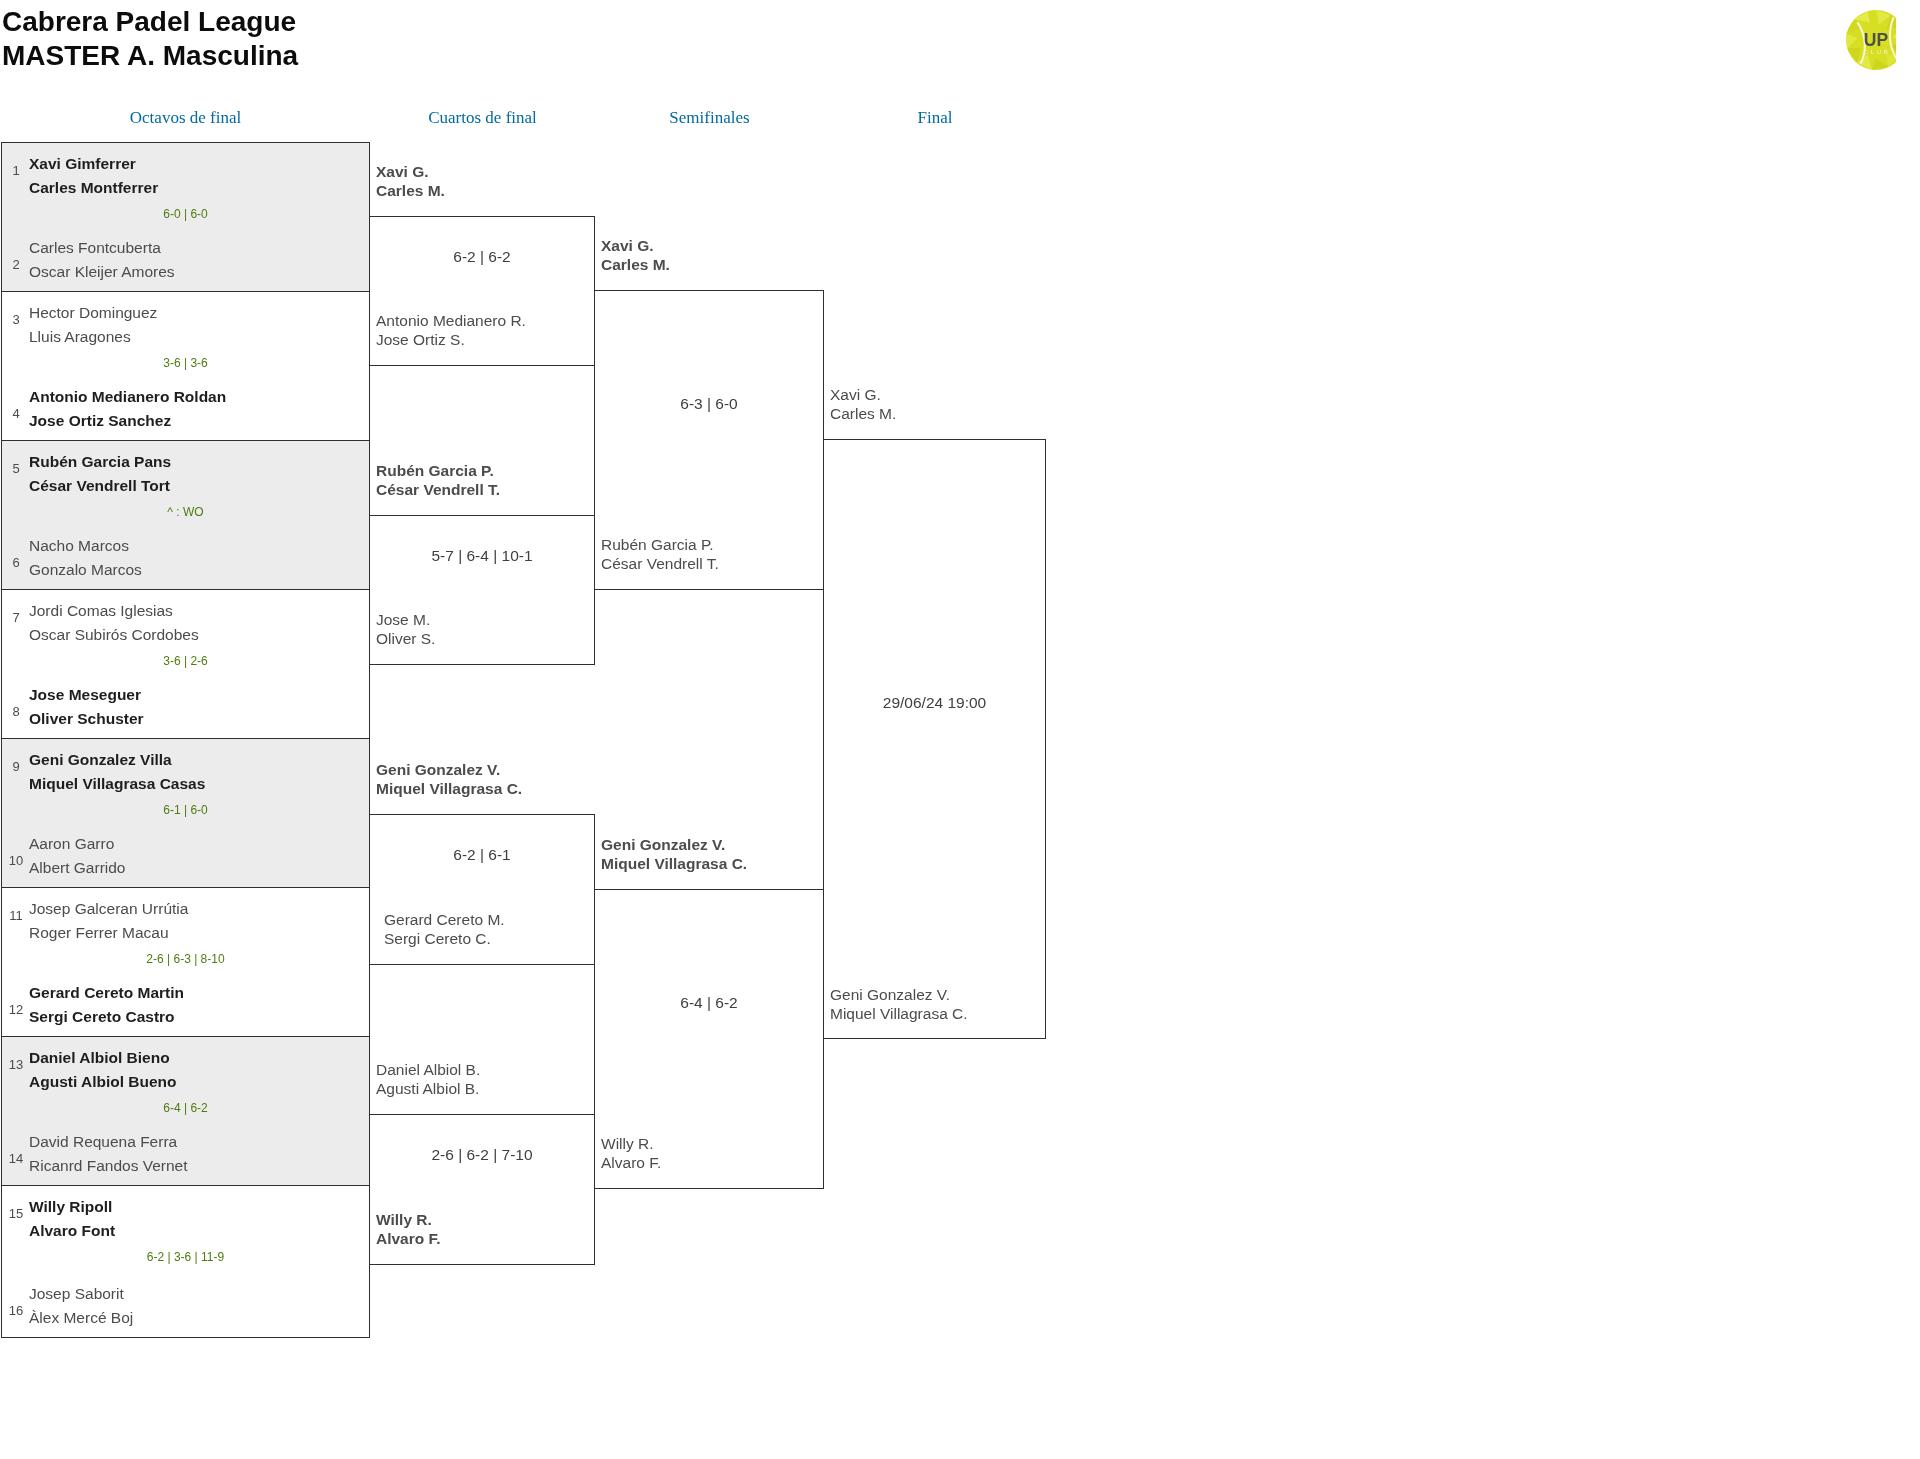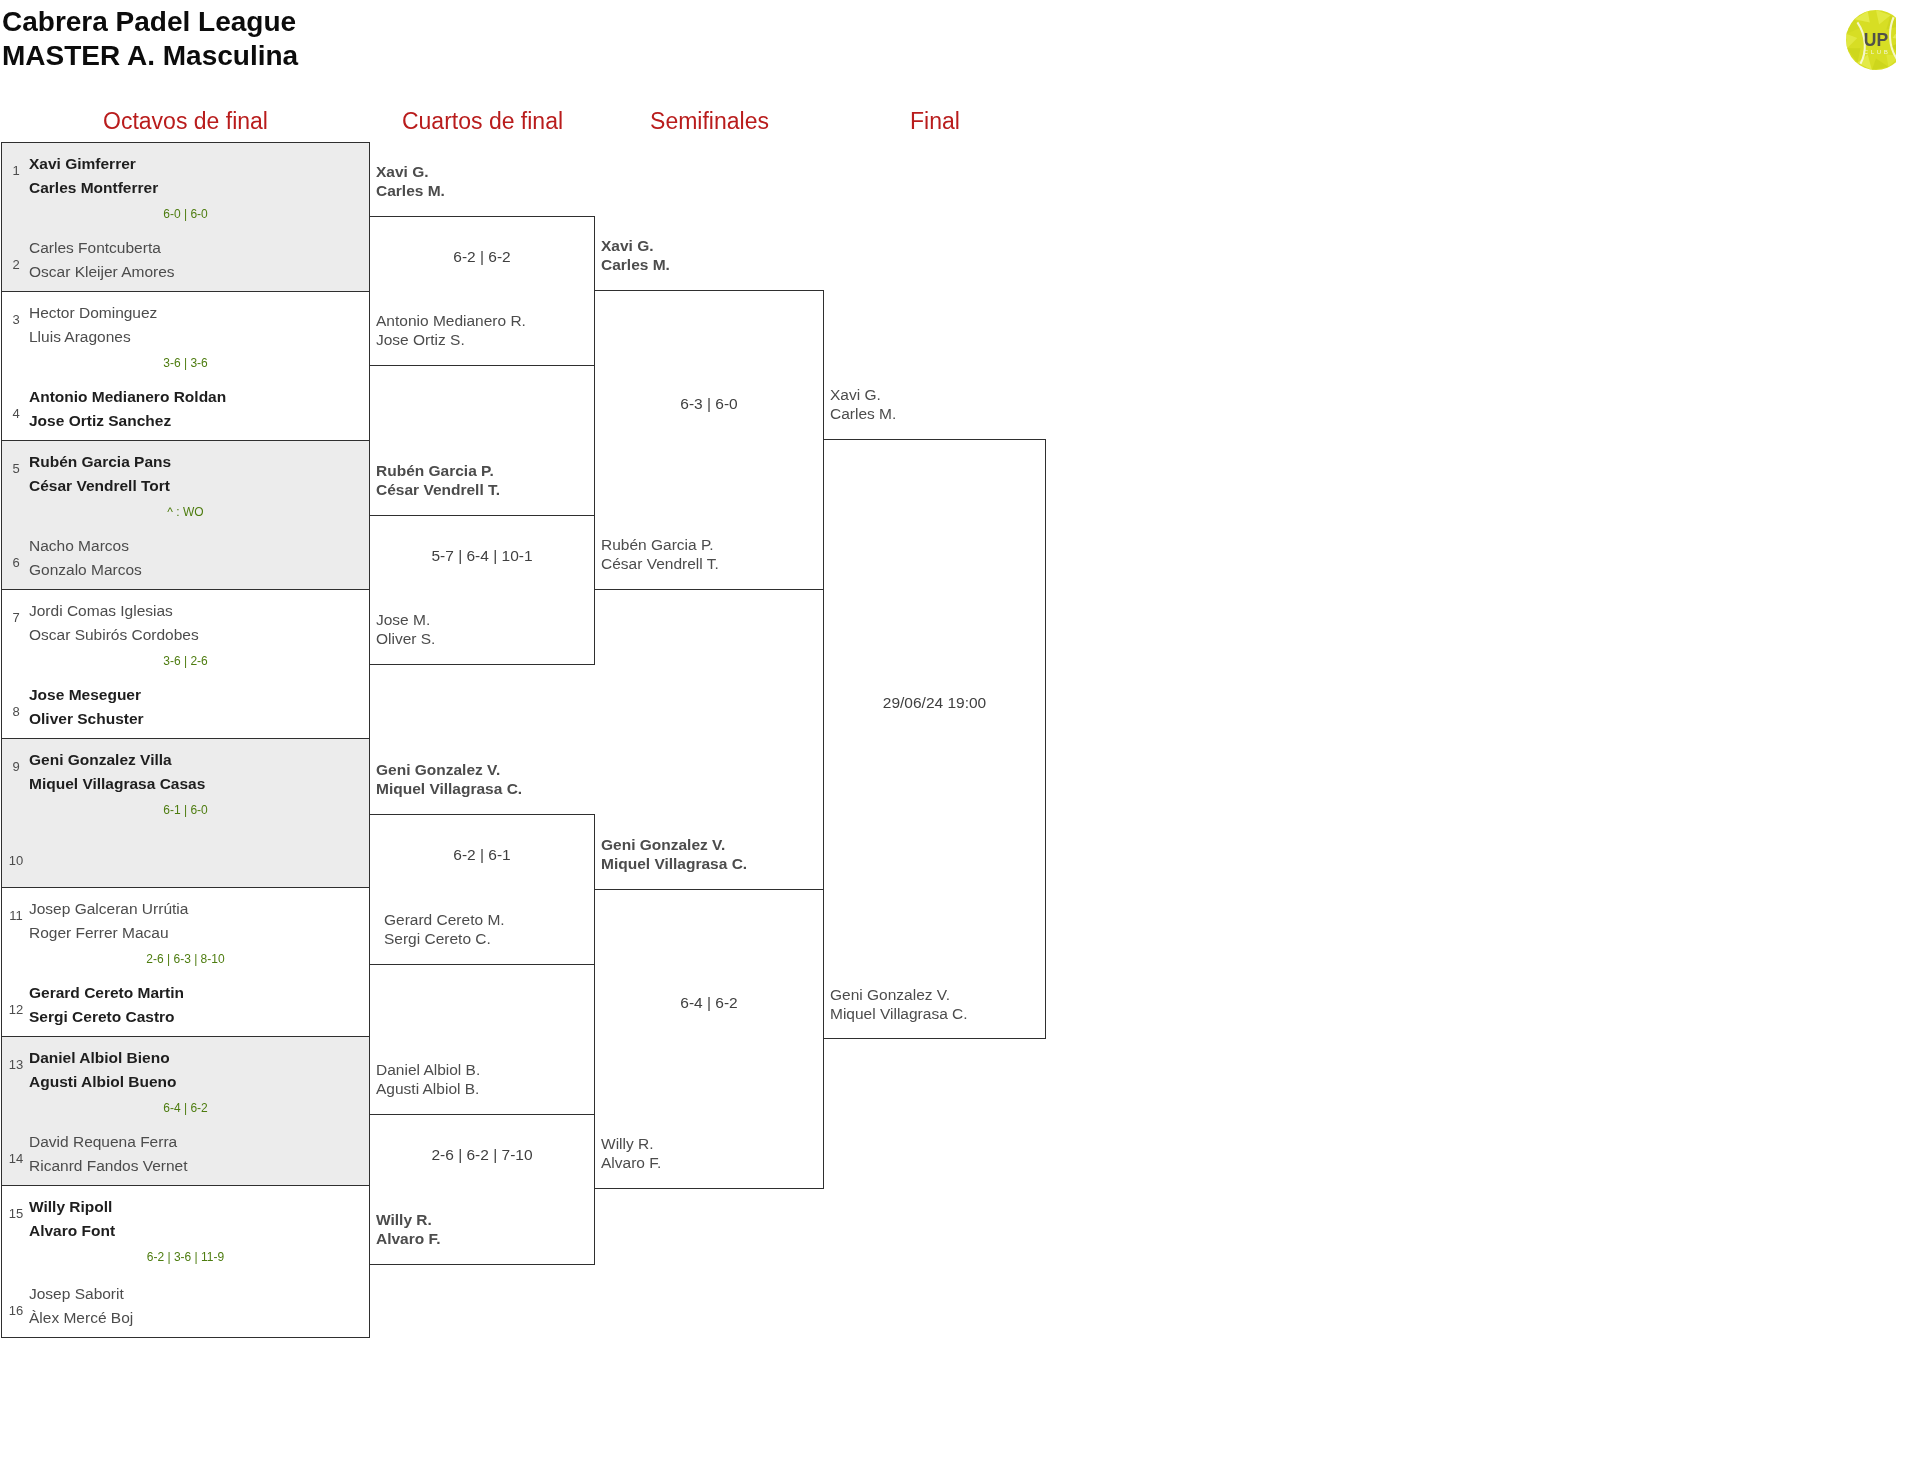--- a/index.html
+++ b/index.html
@@ -1,20 +1,20 @@
 <!DOCTYPE html>
 <html><head>
 <meta charset="utf-8">
 <style>
   html,body{margin:0;padding:0;background:#fff;}
   .page{position:relative;width:1896px;height:1459px;background:#fff;overflow:hidden;
         font-family:"Liberation Sans",sans-serif;color:#1e1e1e;}
   .title{position:absolute;left:2px;top:5px;font-size:28px;line-height:34px;font-weight:700;color:#0c0c0c;}
   .logo{position:absolute;left:1845px;top:9px;}
-  .round-header{position:absolute;top:108px;text-align:center;font-size:23px;font-weight:500;color:#b91c1c;}
+  .round-header{position:absolute;top:108px;text-align:center;font-size:17px;font-weight:500;color:#0369a1;font-family:Liberation Serif, serif;}
   
   .obox{position:absolute;left:1px;width:369px;height:150px;box-sizing:border-box;
         border:1px solid #2f2f2f;background:#fff;}
   .obox.alt{background:#ececec;}
   .seed{position:absolute;left:4px;width:20px;text-align:center;font-size:13px;color:#4c4c4c;
         height:38px;line-height:38px;}
   .seed.sa{top:9px;}
   .seed.sb{bottom:7px;}
   .team{position:absolute;left:27px;right:6px;font-size:15.5px;line-height:24px;
         white-space:pre-line;color:#4c4c4c;}
@@ -97,20 +97,22 @@
     <div class="seed sb">8</div>
     <div class="team tb winner">Jose Meseguer
 Oliver Schuster</div>
   </div>
   <div class="obox alt" style="top:738px">
     <div class="seed sa">9</div>
     <div class="team ta winner">Geni Gonzalez Villa
 Miquel Villagrasa Casas</div>
     <div class="oscore">6-1 | 6-0</div>
     <div class="seed sb">10</div>
+    <div class="team tb">Aaron Garro
+Albert Garrido</div>
   </div>
   <div class="obox" style="top:887px">
     <div class="seed sa">11</div>
     <div class="team ta">Josep Galceran Urrútia
 Roger Ferrer Macau</div>
     <div class="oscore">2-6 | 6-3 | 8-10</div>
     <div class="seed sb">12</div>
     <div class="team tb winner">Gerard Cereto Martin
 Sergi Cereto Castro</div>
   </div>

